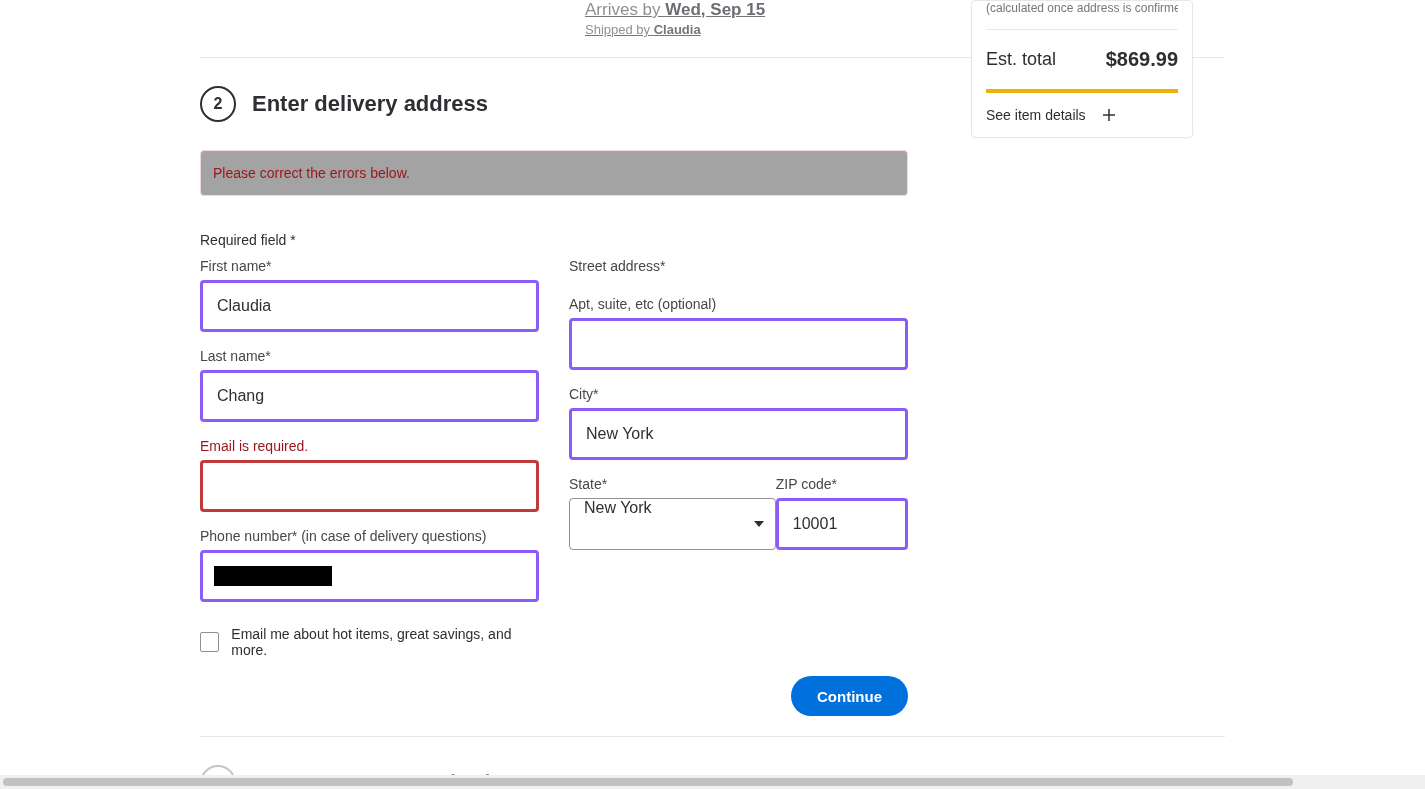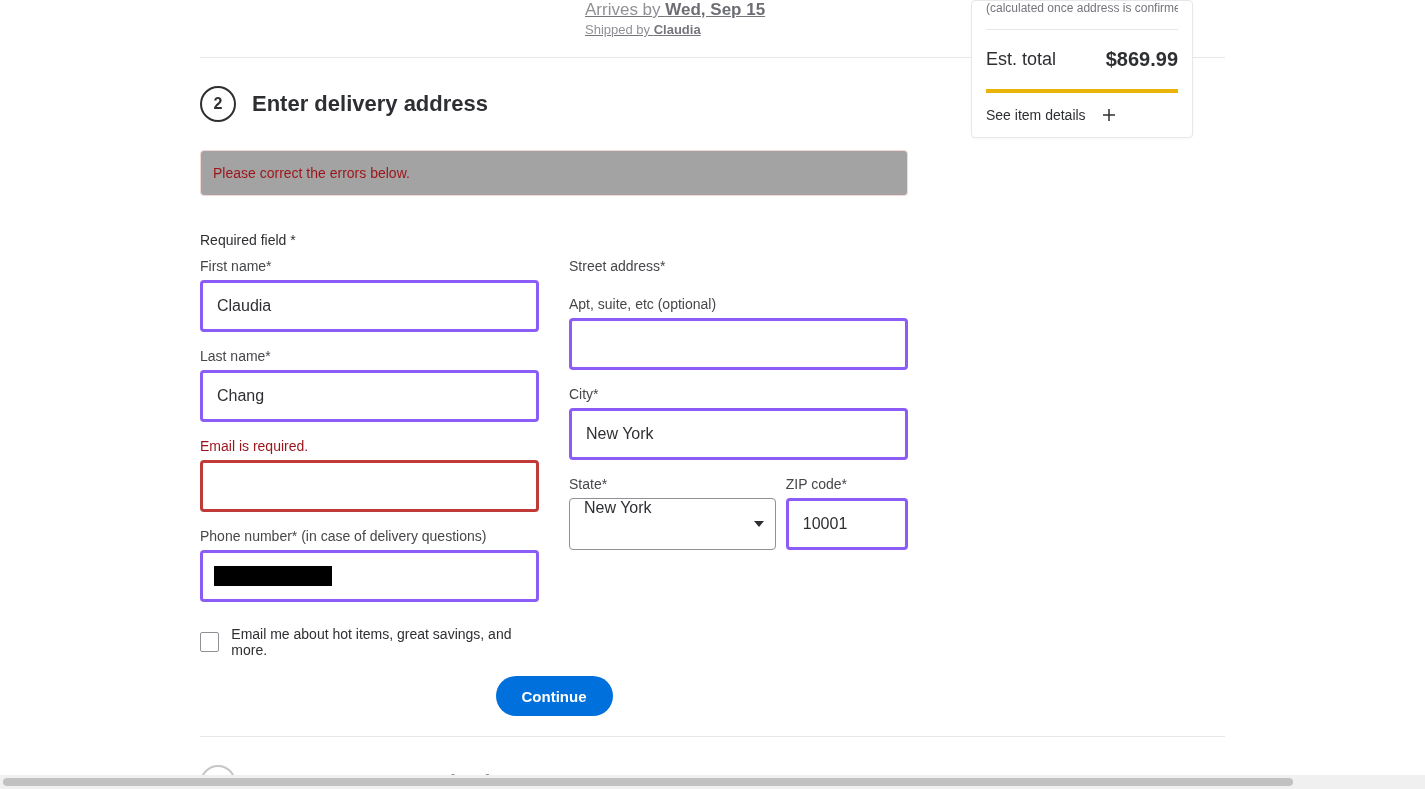--- a/index.html
+++ b/index.html
@@ -218,21 +218,20 @@
       transform: translateY(-50%);
       width: 0;
       height: 0;
       border-left: 5px solid transparent;
       border-right: 5px solid transparent;
       border-top: 6px solid #2e2f32;
       pointer-events: none;
     }
     .state-zip-row {
       display: flex;
-      gap: 10px;
     }
     .state-col {
       flex: 0 0 61%;
     }
     .zip-col {
       flex: 1;
     }
     .checkbox-row {
       display: flex;
       align-items: center;
@@ -246,21 +245,21 @@
       border-radius: 2px;
       background: #fff;
       cursor: pointer;
     }
     .checkbox-label {
       font-size: 14px;
       color: #2e2f32;
     }
     .continue-row {
       display: flex;
-      justify-content: center;
+      justify-content: flex-end;
       margin-top: 18px;
     }
     .continue-btn {
       background: #0071dc;
       color: #fff;
       border: none;
       border-radius: 24px;
       padding: 0 26px;
       height: 40px;
       font-size: 15px;

